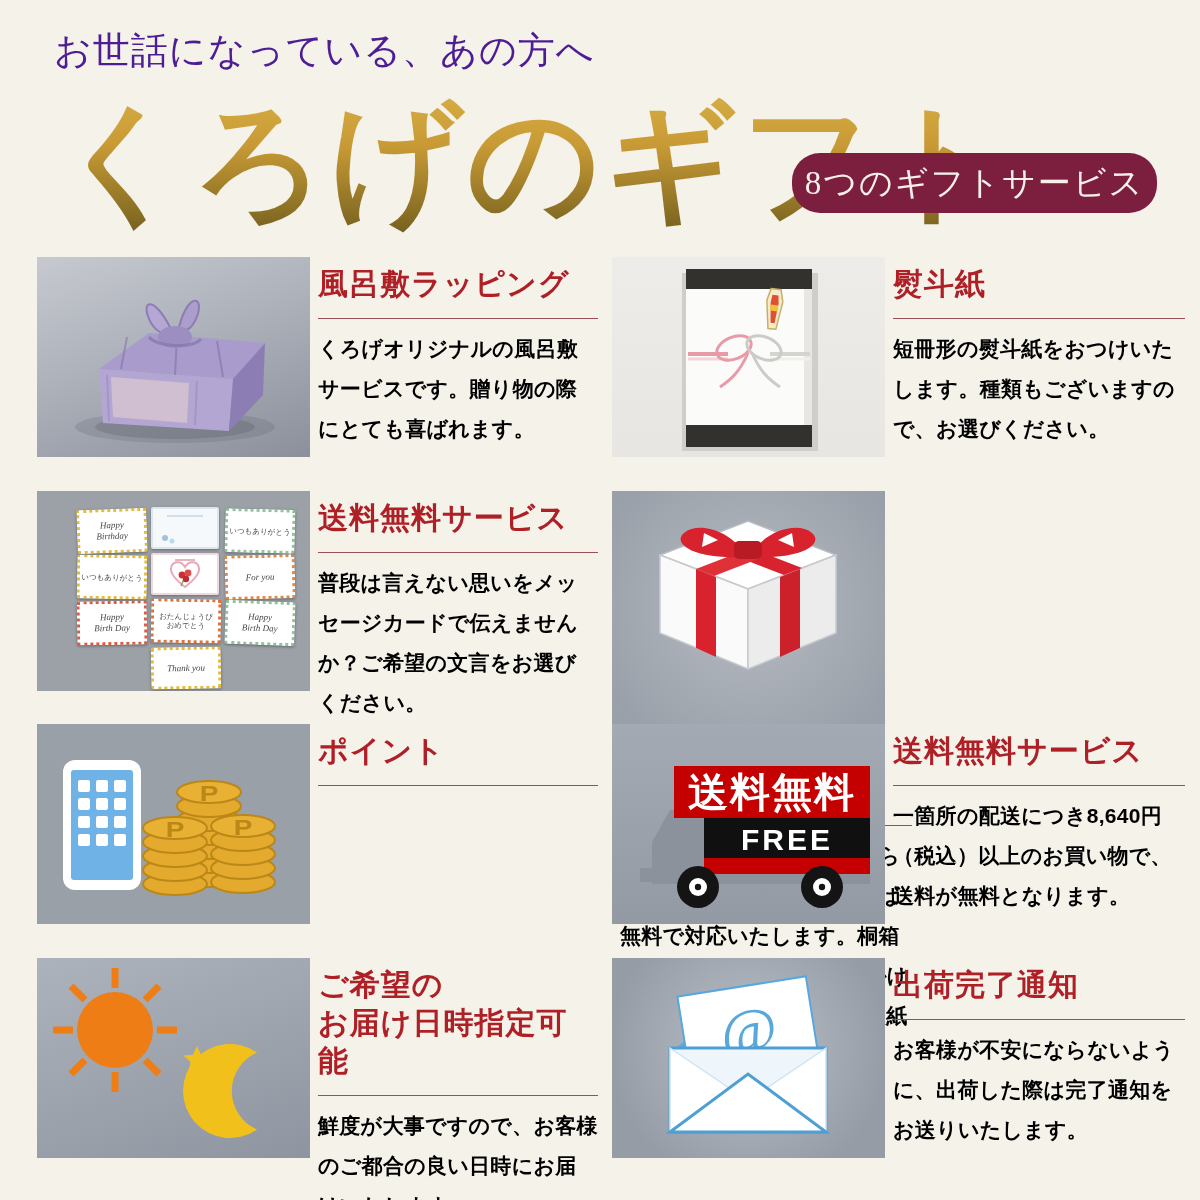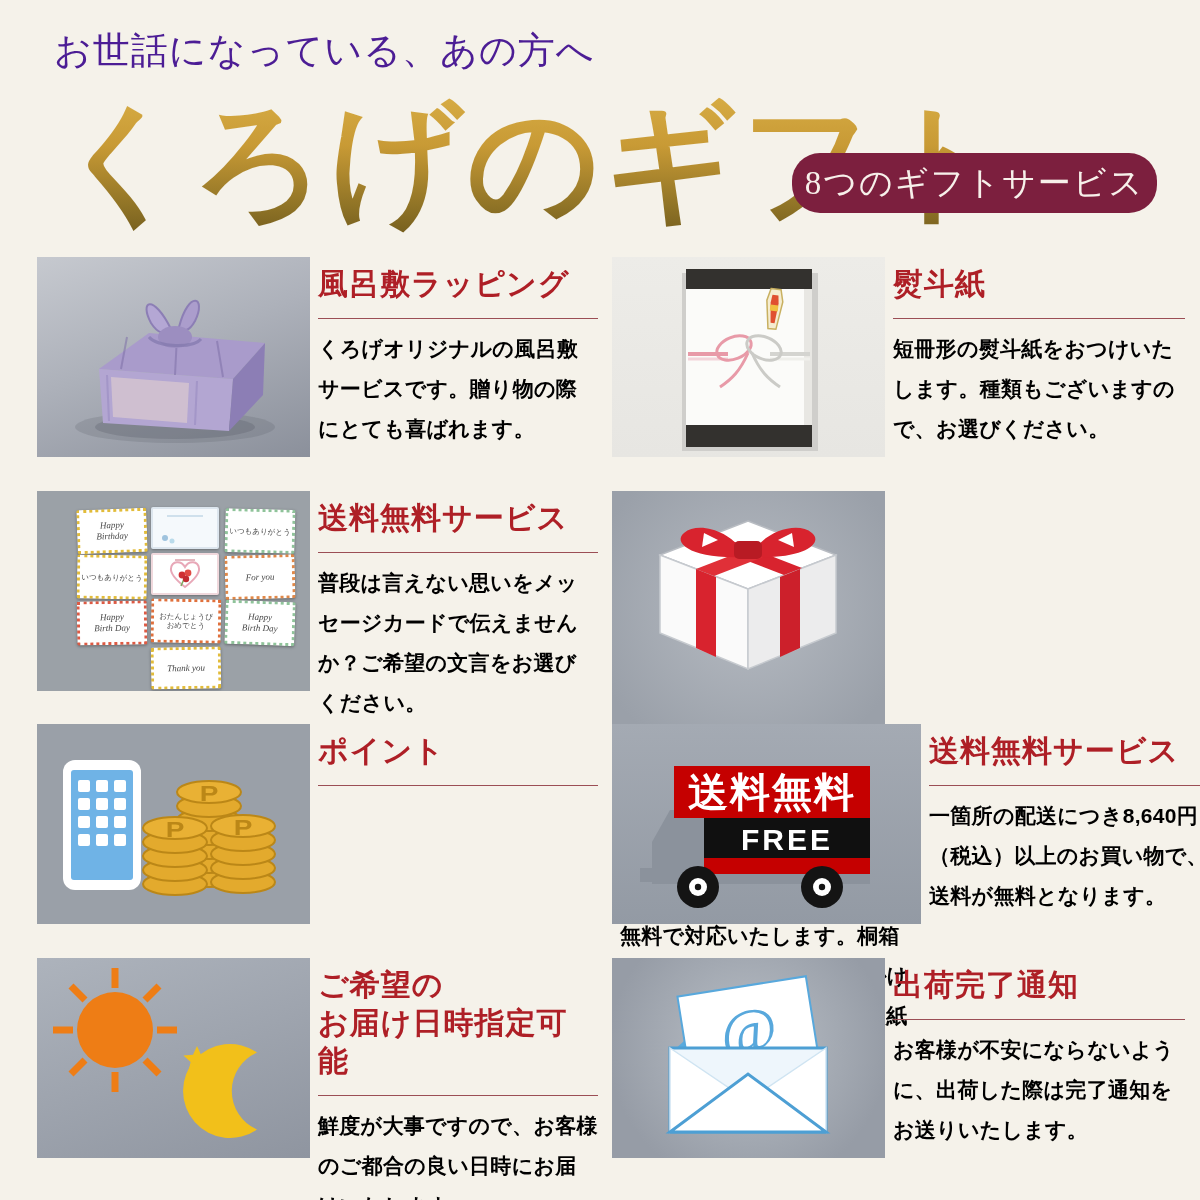--- a/index.html
+++ b/index.html
@@ -25,21 +25,21 @@
   .item-title{margin:0;font-size:30px;line-height:38px;font-weight:bold;color:#ae1f26;
               letter-spacing:1px;white-space:pre-line;}
   .divider{border:none;border-top:1px solid #9b4e55;margin:15px 0 10px 0;}
   .desc{margin:0;font-size:21px;line-height:40px;letter-spacing:0.3px;color:#000000;font-weight:bold;}
   
   .bg-furoshiki{background:linear-gradient(160deg,#c6c9cf 0%,#adb1ba 45%,#8b909b 100%);}
   .bg-noshi{background:linear-gradient(180deg,#edecE8 0%,#e7e6e2 100%);}
   .bg-cards{background:#9ba1a7;}
   .bg-giftbox{background:radial-gradient(circle at 50% 42%,#b6bbc2 0%,#9aa0a9 78%);}
   .bg-coins{background:#9aa0a8;}
-  .bg-truck{background:linear-gradient(180deg,#a4aab3 0%,#939aa4 100%);padding-left:36px;}
+  .bg-truck{background:linear-gradient(180deg,#a4aab3 0%,#939aa4 100%);}
   .bg-sunmoon{background:linear-gradient(160deg,#adb3bc 0%,#8f95a0 100%);}
   .bg-envelope{background:radial-gradient(circle at 50% 45%,#bac0c7 0%,#969ca6 80%);}
   
   .mc{position:absolute;background:#fff;box-shadow:0 1px 3px rgba(0,0,0,.35);
       display:flex;align-items:center;justify-content:center;text-align:center;
       white-space:pre-line;color:#454545;border-radius:2px;}
   .mc-en{font-family:"Liberation Serif",serif;font-style:italic;font-size:9px;line-height:11px;}
   .mc-jp{font-size:7.5px;line-height:9px;}
 </style>
 </head>

